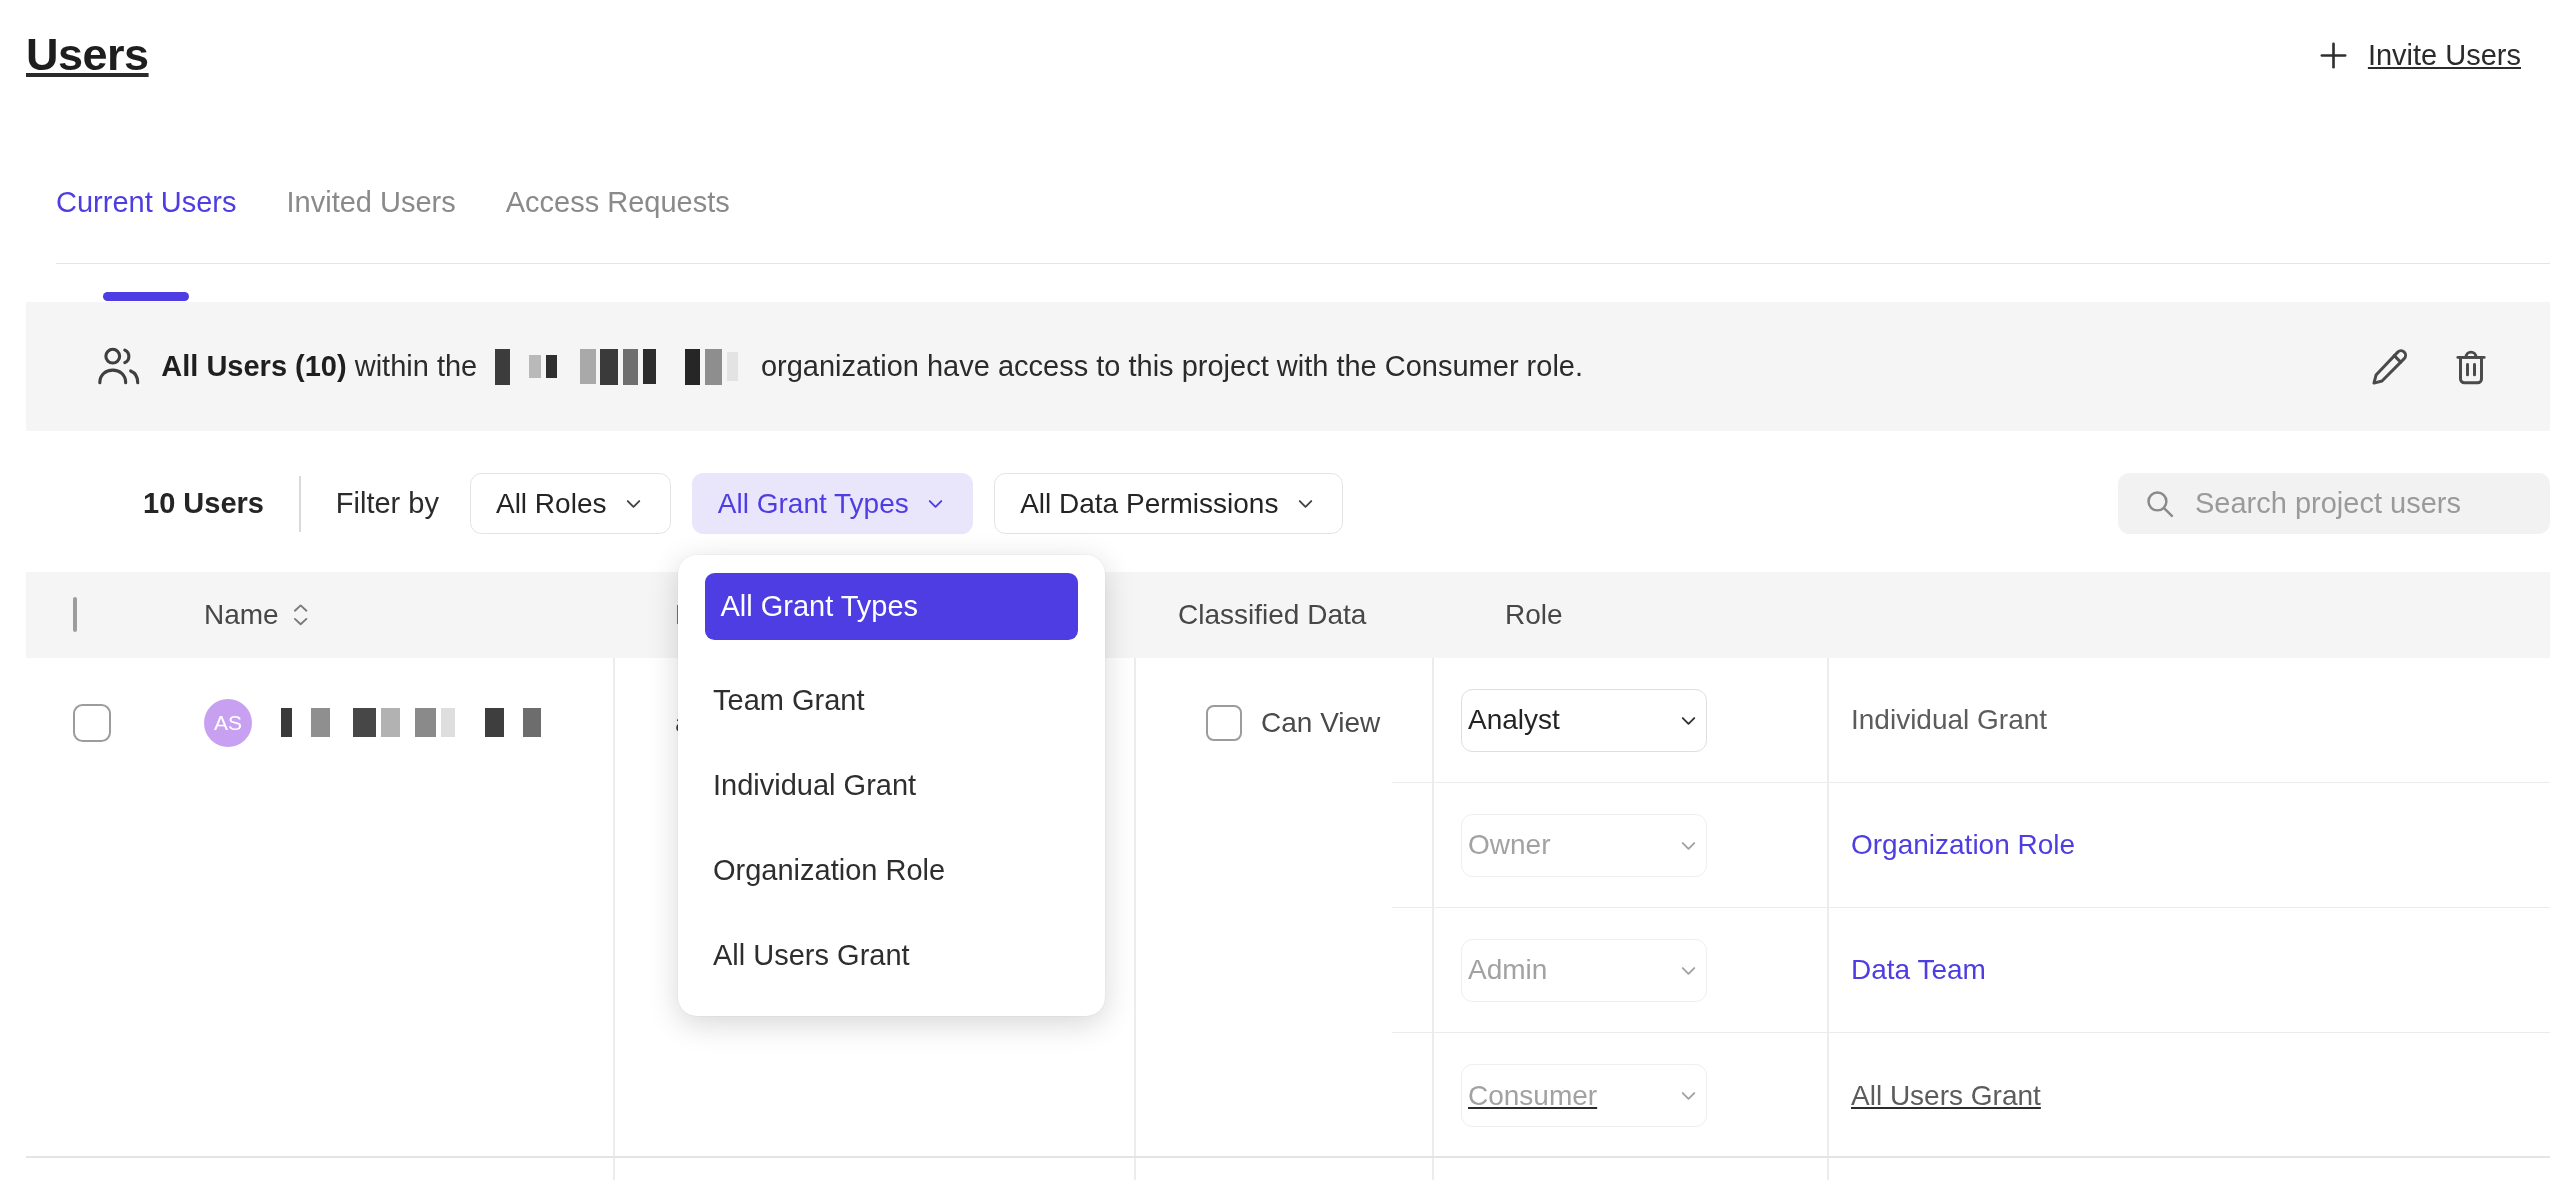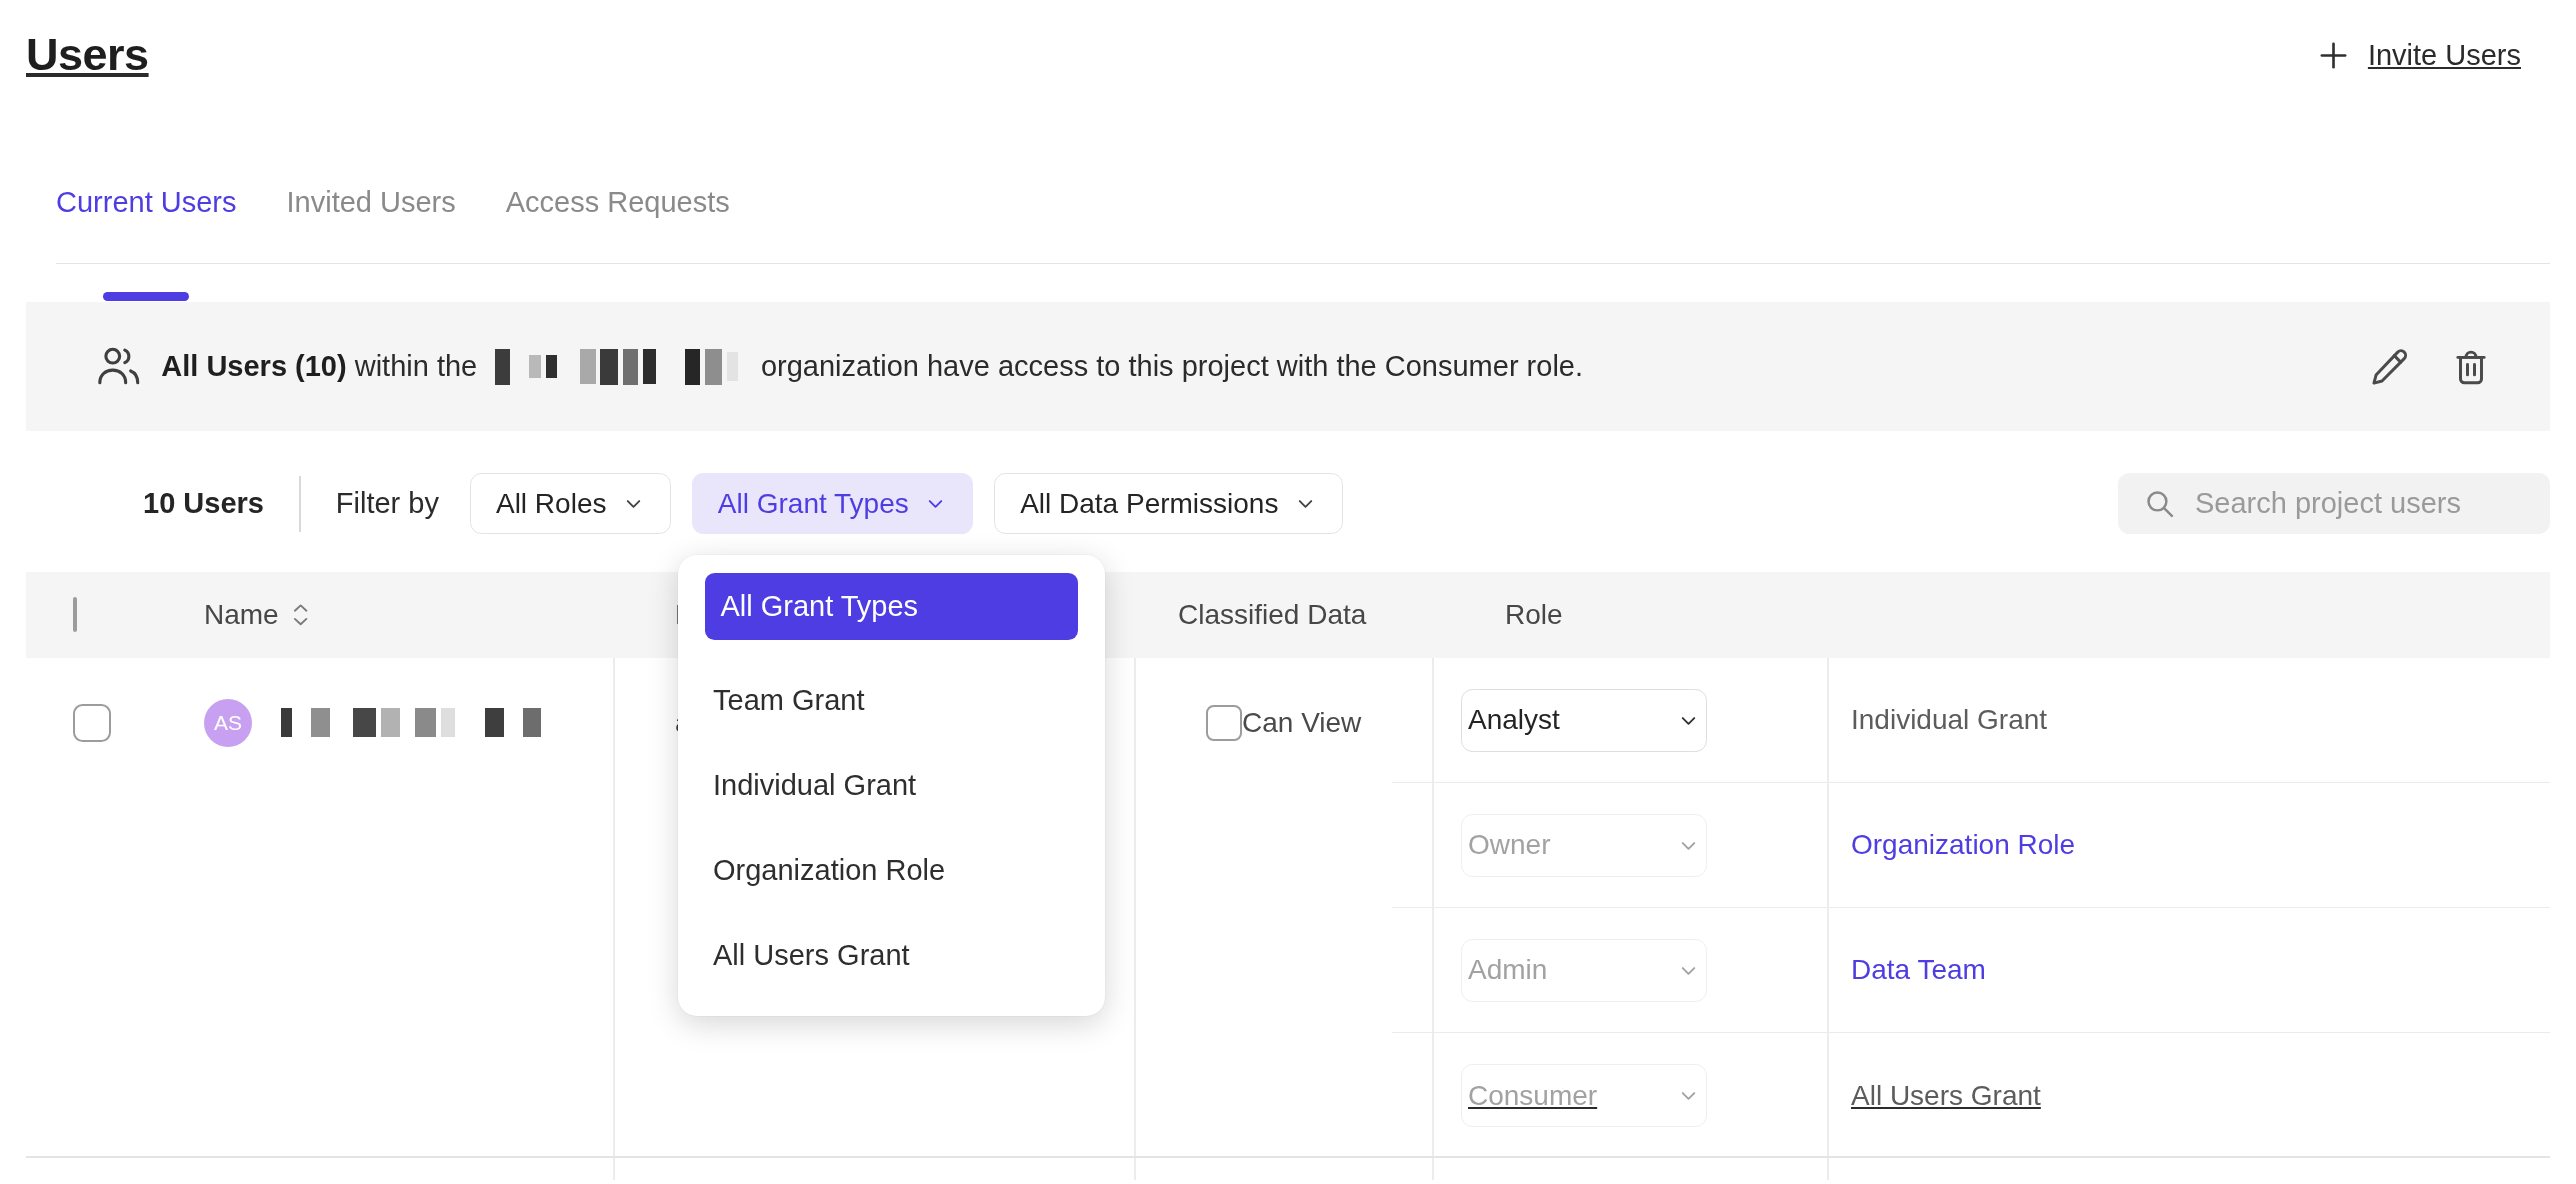--- a/index.html
+++ b/index.html
@@ -104,21 +104,21 @@
   .vline { position:absolute; top:0; width:1.9px; height:522px; background:var(--line); pointer-events:none; }
   .vline.v1{left:587px;} .vline.v2{left:1108px;} .vline.v3{left:1406px;} .vline.v4{left:1801px;}
   .row-divider { position:absolute; left:0; top:498px; width:100%; height:1.9px; background:#E4E4E4; pointer-events:none; }
 
   .cell-check { width:178px; height:129px; display:flex; align-items:center; padding-left:47px; }
   .cell-name { width:410px; height:129px; display:flex; align-items:center; }
   .avatar { width:48px; height:48px; border-radius:50%; background:var(--avatar); color:#fff;
     display:flex; align-items:center; justify-content:center; font-size:21px; font-weight:500; margin-right:19px; }
   .cell-email { width:520px; height:129px; display:flex; align-items:center; padding-left:61px;
     font-size:28px; color:#3f3f3f; overflow:hidden; }
-  .cell-classified { width:258px; height:129px; display:flex; align-items:center; padding-left:72px; }
+  .cell-classified { width:258px; height:129px; display:flex; align-items:center; gap:19px; padding-left:72px; }
   .canview-label { font-size:28px; color:#4a4a4a; white-space:nowrap; }
 
   .grants { flex:1; display:flex; flex-direction:column; }
   .grant-row { height:125px; display:flex; align-items:center; border-bottom:1.9px solid #EBEBEB; }
   .grant-row:nth-child(4) { border-bottom:none;text-decoration:underline; }
   .grant-role { width:394px; padding-left:69px; }
   .grant-by { flex:1; padding-left:65px; font-size:28px; color:#5c5c5c; }
   .grant-by .link { color:var(--accent); cursor:pointer; }
   .pill-select { width:246px; height:63px; border:1.9px solid #DEDEDE; border-radius:11.5px; background:#fff;
     display:flex; align-items:center; justify-content:space-between; padding:0 6px;

